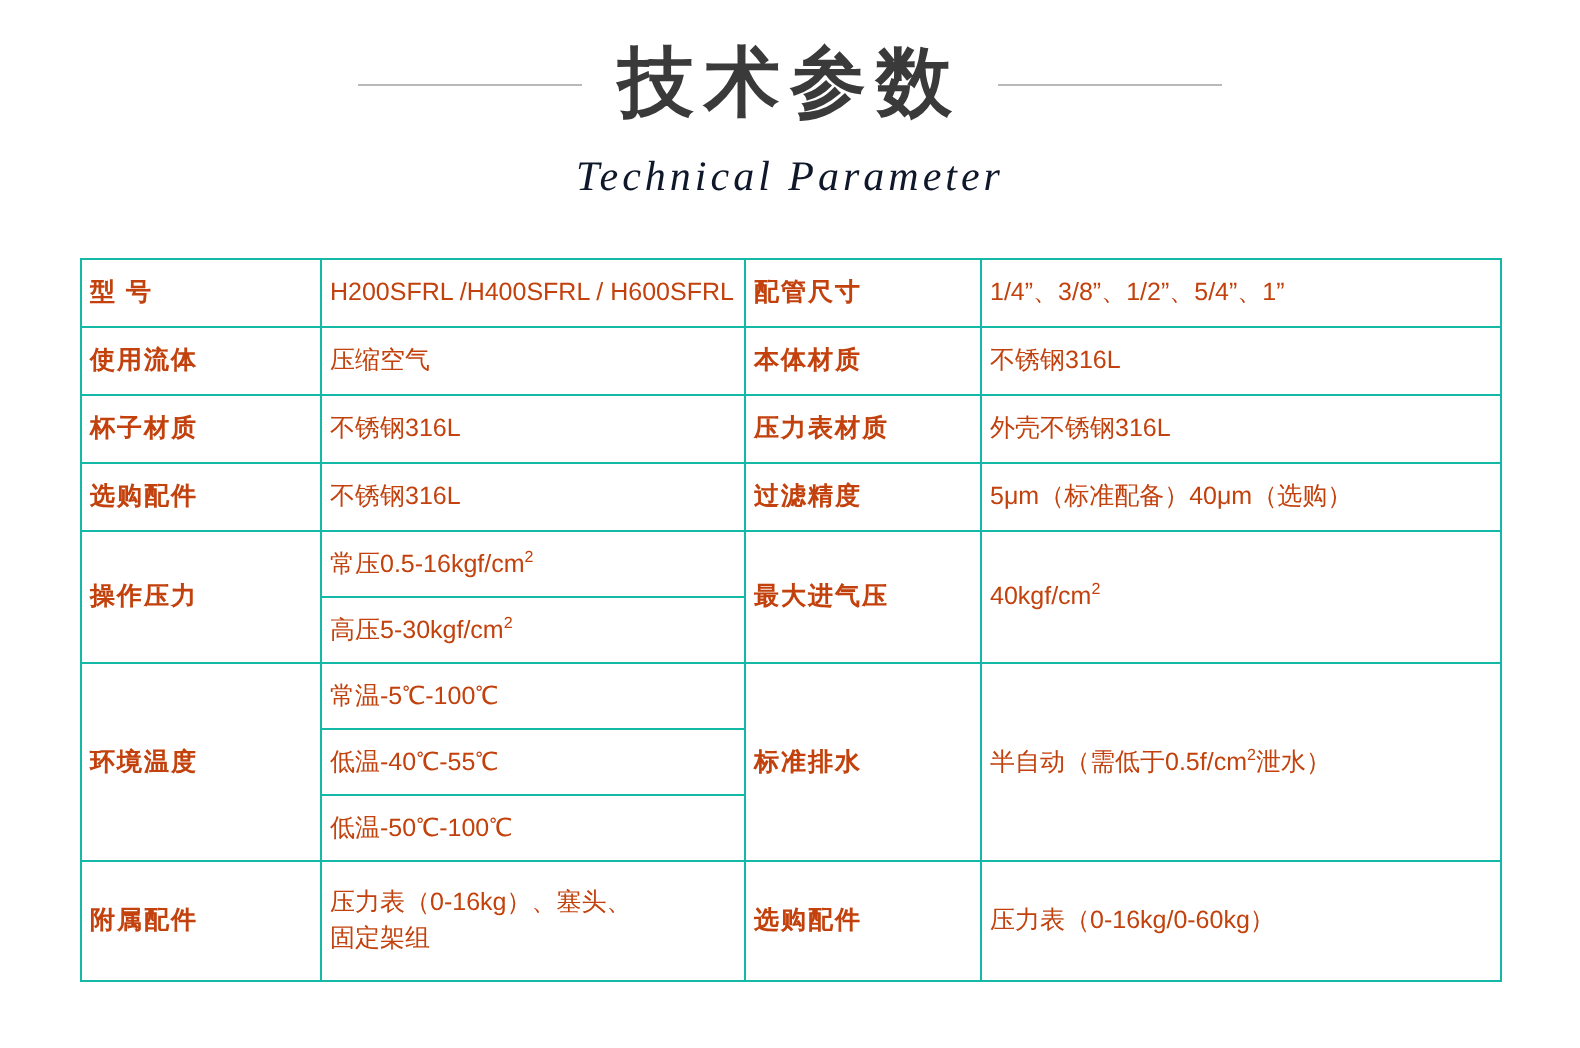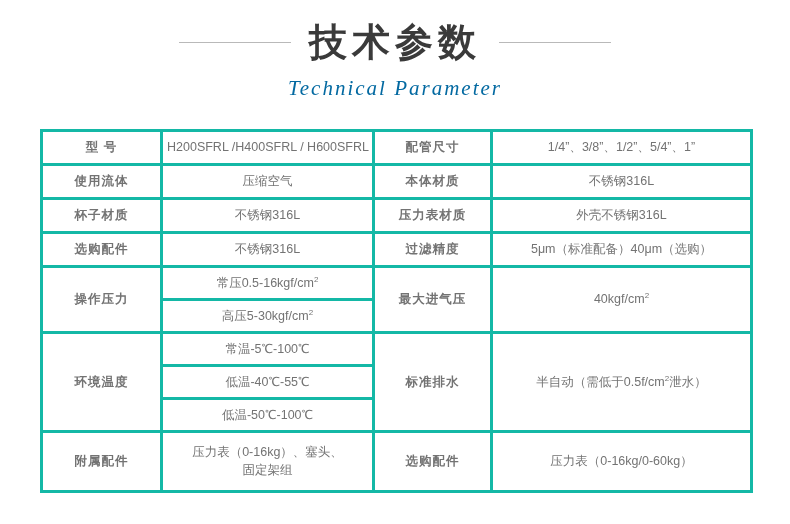--- a/index.html
+++ b/index.html
@@ -44,38 +44,37 @@
     color: #3a3a3a;
     line-height: 1.1;
     white-space: nowrap;
   }
   .sub-title {
     margin-top: 12px;
     font-family: "Liberation Serif", serif;
     font-style: italic;
     font-size: 21px;
     letter-spacing: 2px;
-    color: #0369a1;
+    color: #0f172a;
   }
 
   
   .table-wrap {
     margin: 28px 40px 0 40px;
   }
   table.spec {
     width: 710px;
     border-collapse: collapse;
     table-layout: fixed;
   }
   table.spec td {
-    border: 3px solid #14b8a6;
-    text-align: center;
+    border: 1px solid #14b8a6;
     vertical-align: middle;
     font-size: 12.5px;
-    color: #737373;
+    color: #c2410c;
     padding: 0 4px;
     line-height: 1.45;
   }
   td.label {
     font-weight: bold;
     font-size: 13.5px;
     letter-spacing: 1px;
     color: #2f2f2f;
   }
   .c1 { width: 120px; }

